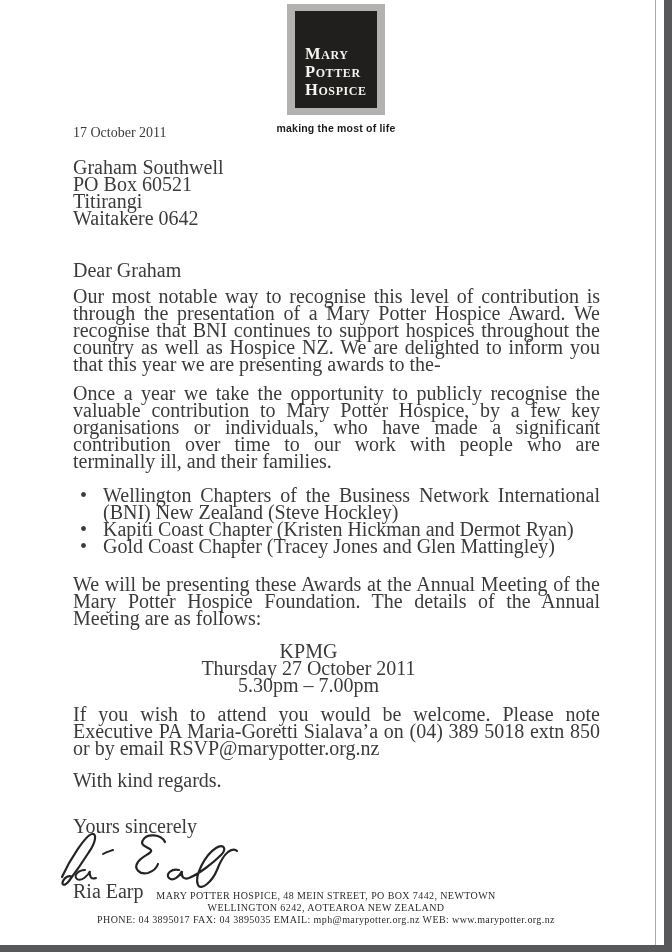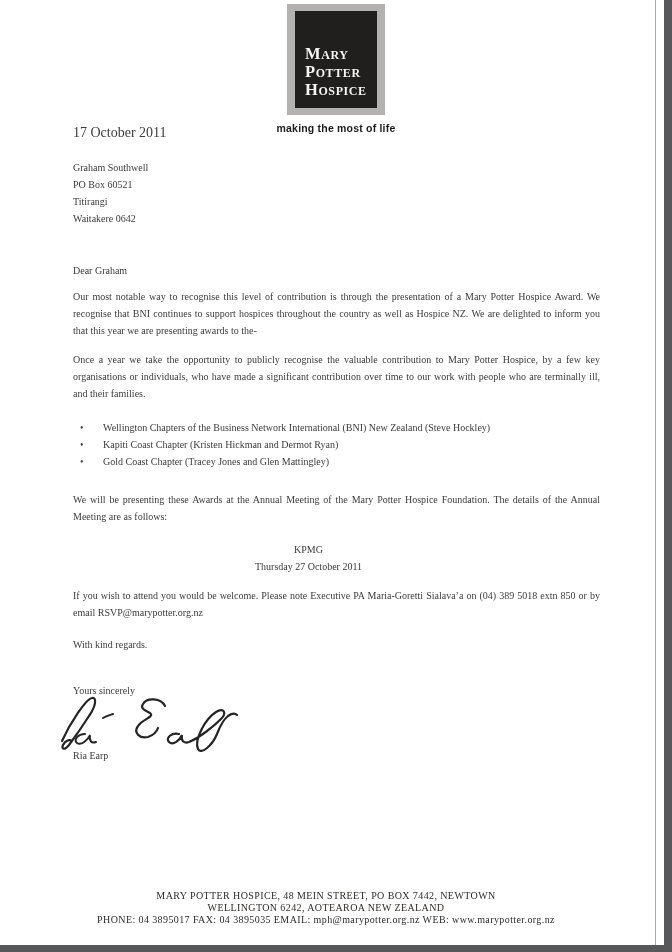--- a/index.html
+++ b/index.html
@@ -46,21 +46,21 @@
     letter-spacing: 0.2px;
     color: #1c1c1c;
   }
   .date {
     position: absolute;
     left: 73px; top: 120px;
     font-size: 14px; line-height: 17px;
   }
 
   
-  .body-col { margin: 0 72px 0 73px; font-size: 10px; line-height: 17px; }
+  .body-col { margin: 0 72px 0 73px; font-size: 20px; line-height: 17px; }
   .address { margin-top: 7px; }
   .salutation { margin-top: 35px; }
   .para { text-align: justify; }
   .p1 { margin-top: 12px; }
   .p2 { margin-top: 9px; }
   .bullets { margin-top: 17px; }
   .bullet { position: relative; padding-left: 30px; text-align: justify; }
   .bullet::before { content: "\2022"; position: absolute; left: 7px; top: 0; }
   .p3 { margin-top: 21px; }
   .event { margin-top: 16px; margin-right: 56px; text-align: center; }
@@ -133,20 +133,21 @@
       <div class="bullet">Wellington Chapters of the Business Network International (BNI) New Zealand (Steve Hockley)</div>
       <div class="bullet">Kapiti Coast Chapter (Kristen Hickman and Dermot Ryan)</div>
       <div class="bullet">Gold Coast Chapter (Tracey Jones and Glen Mattingley)</div>
     </div>
 
     <div class="para p3">We will be presenting these Awards at the Annual Meeting of the Mary Potter Hospice Foundation. The details of the Annual Meeting are as follows:</div>
 
     <div class="event">
       <div>KPMG</div>
       <div>Thursday 27 October 2011</div>
+      <div>5.30pm – 7.00pm</div>
     </div>
 
     <div class="para p4">If you wish to attend you would be welcome.  Please note Executive PA Maria-Goretti Sialava’a on (04) 389 5018 extn 850 or by email RSVP@marypotter.org.nz</div>
 
     <div class="closing">With kind regards.</div>
     <div class="signoff">Yours sincerely</div>
 
     <svg class="signature" width="190" height="58" viewBox="0 0 190 58">
       <path class="sig-stroke" stroke-width="2.2" d="M4,46 C12,28 28,4 34,3 C39,2 38,11 31,21 C24,32 17,42 11,50 C7,55 3,55 5,50 C7,46 11,44 14,46"></path>
       <path class="sig-stroke" stroke-width="2" d="M27,39 C20,39 15,45 19,48 C23,51 30,45 32,40 C31,45 33,49 38,47"></path>

